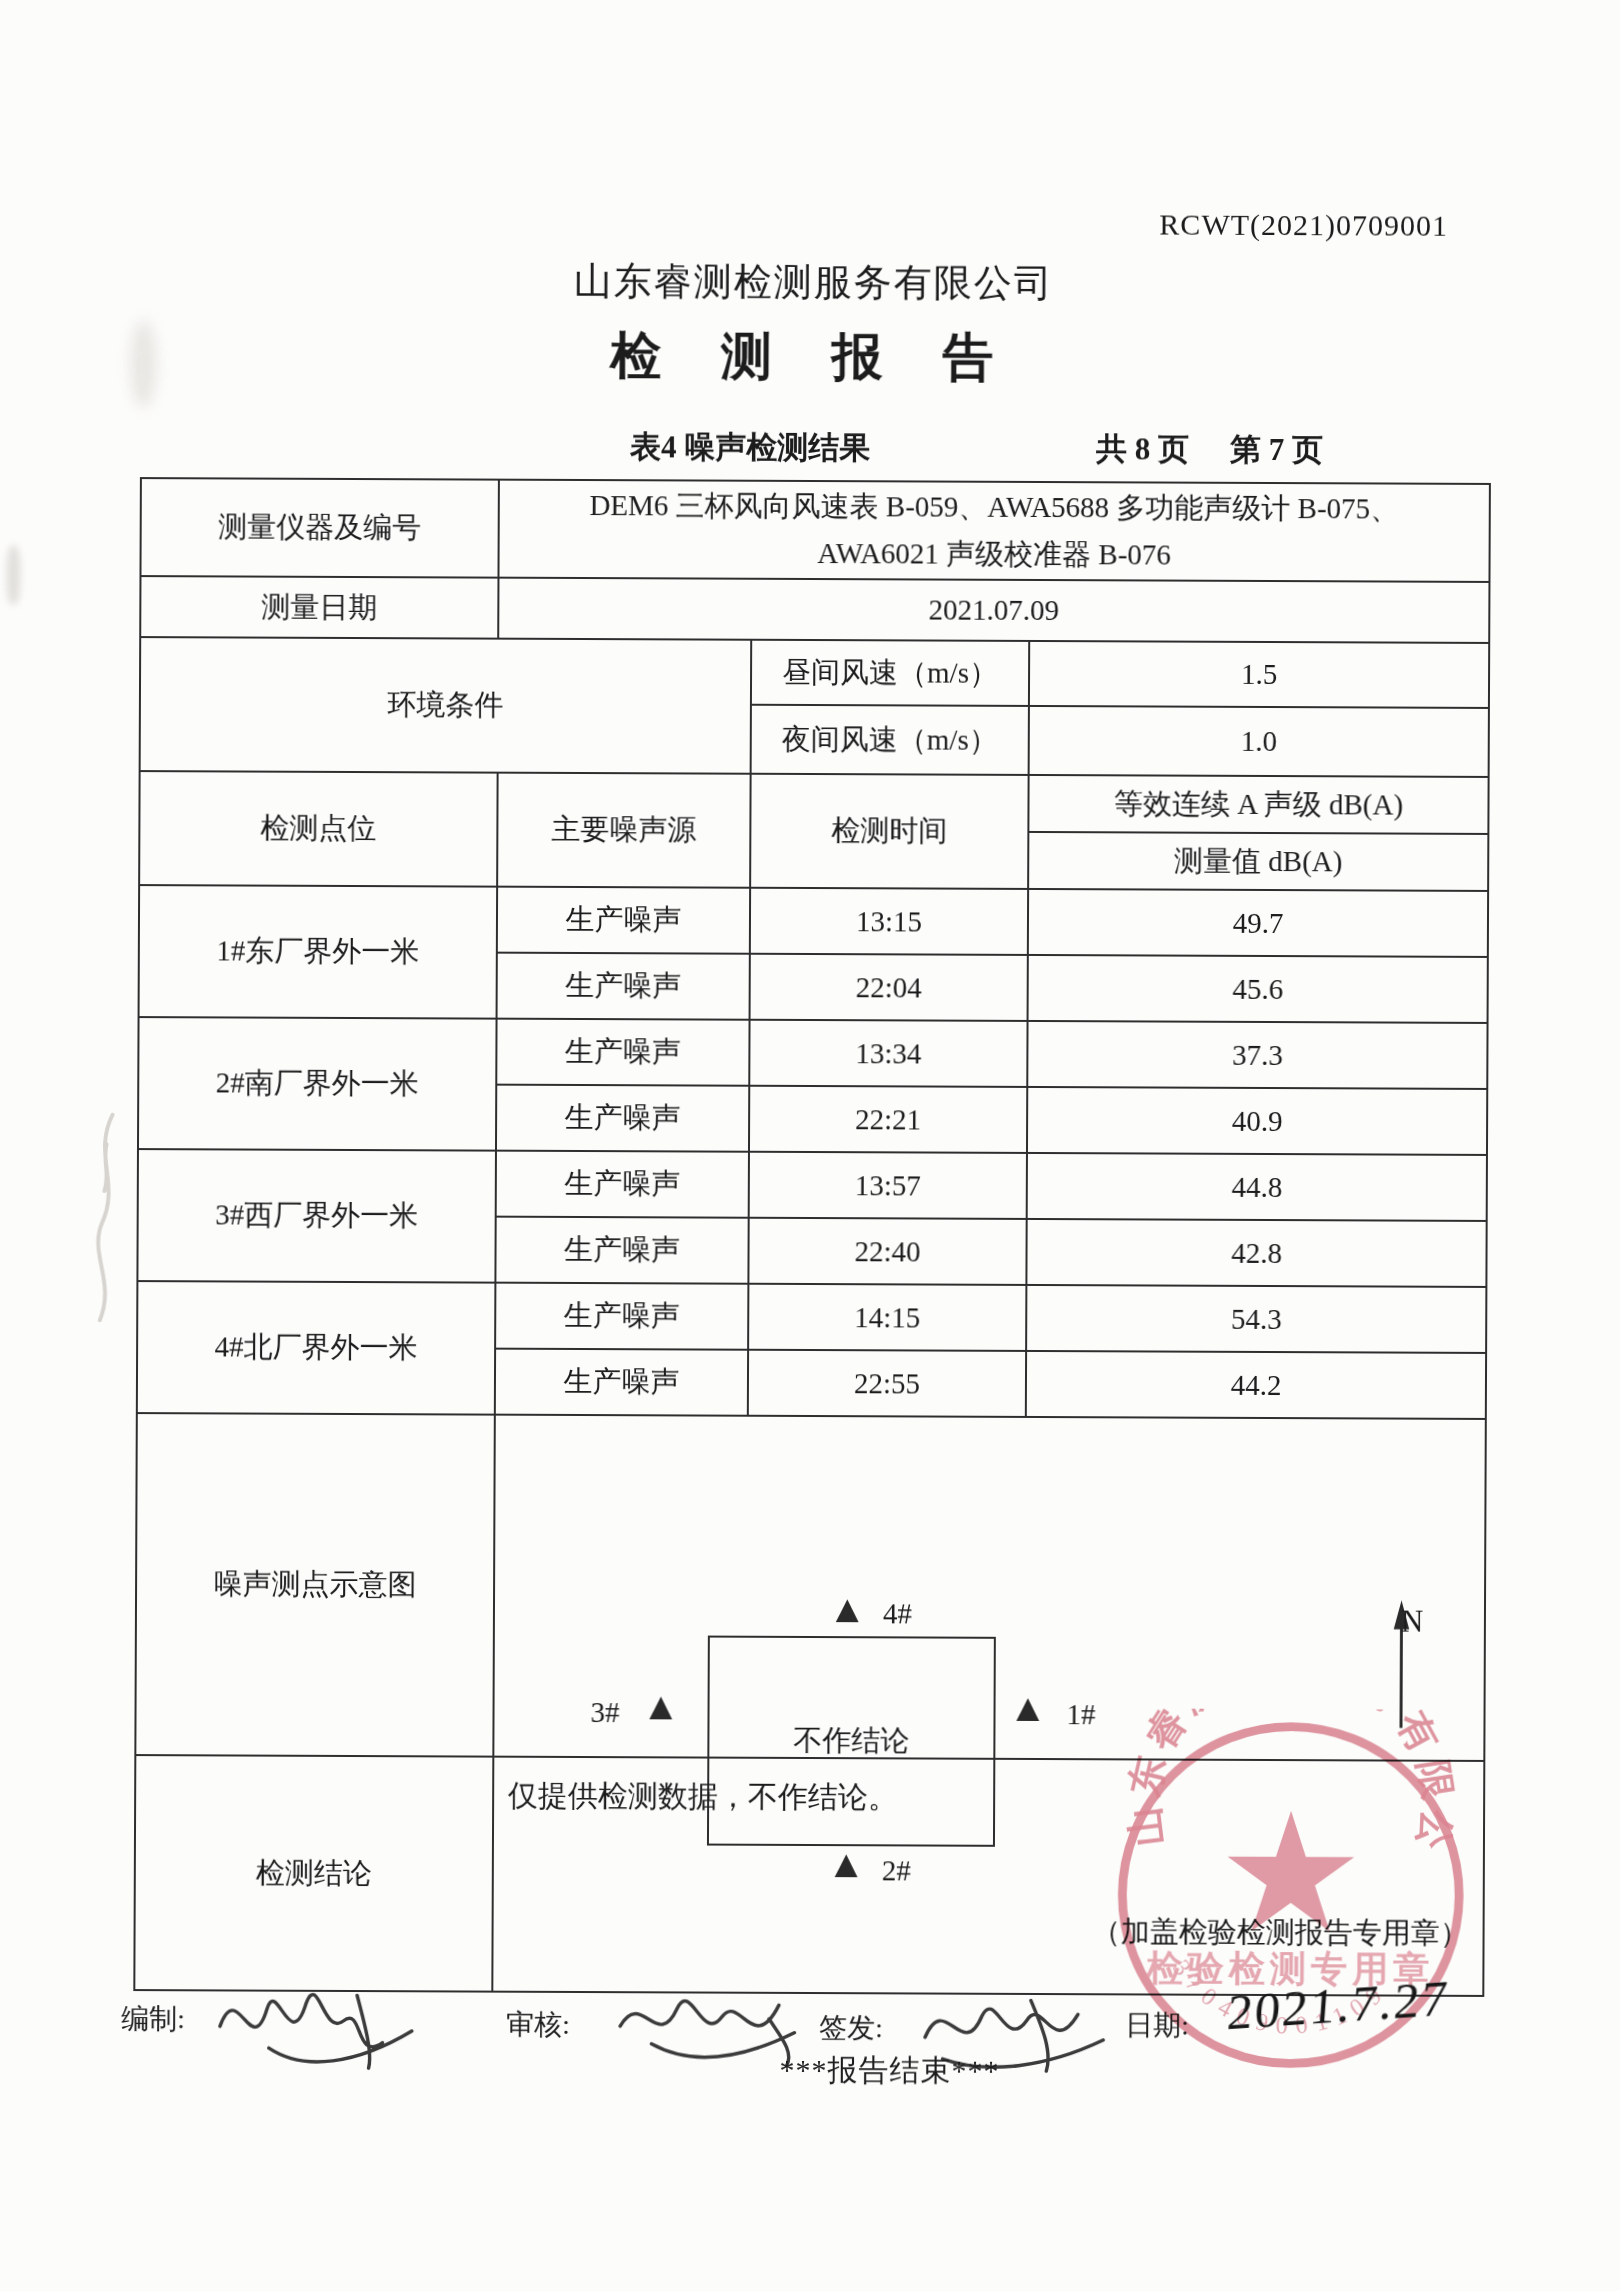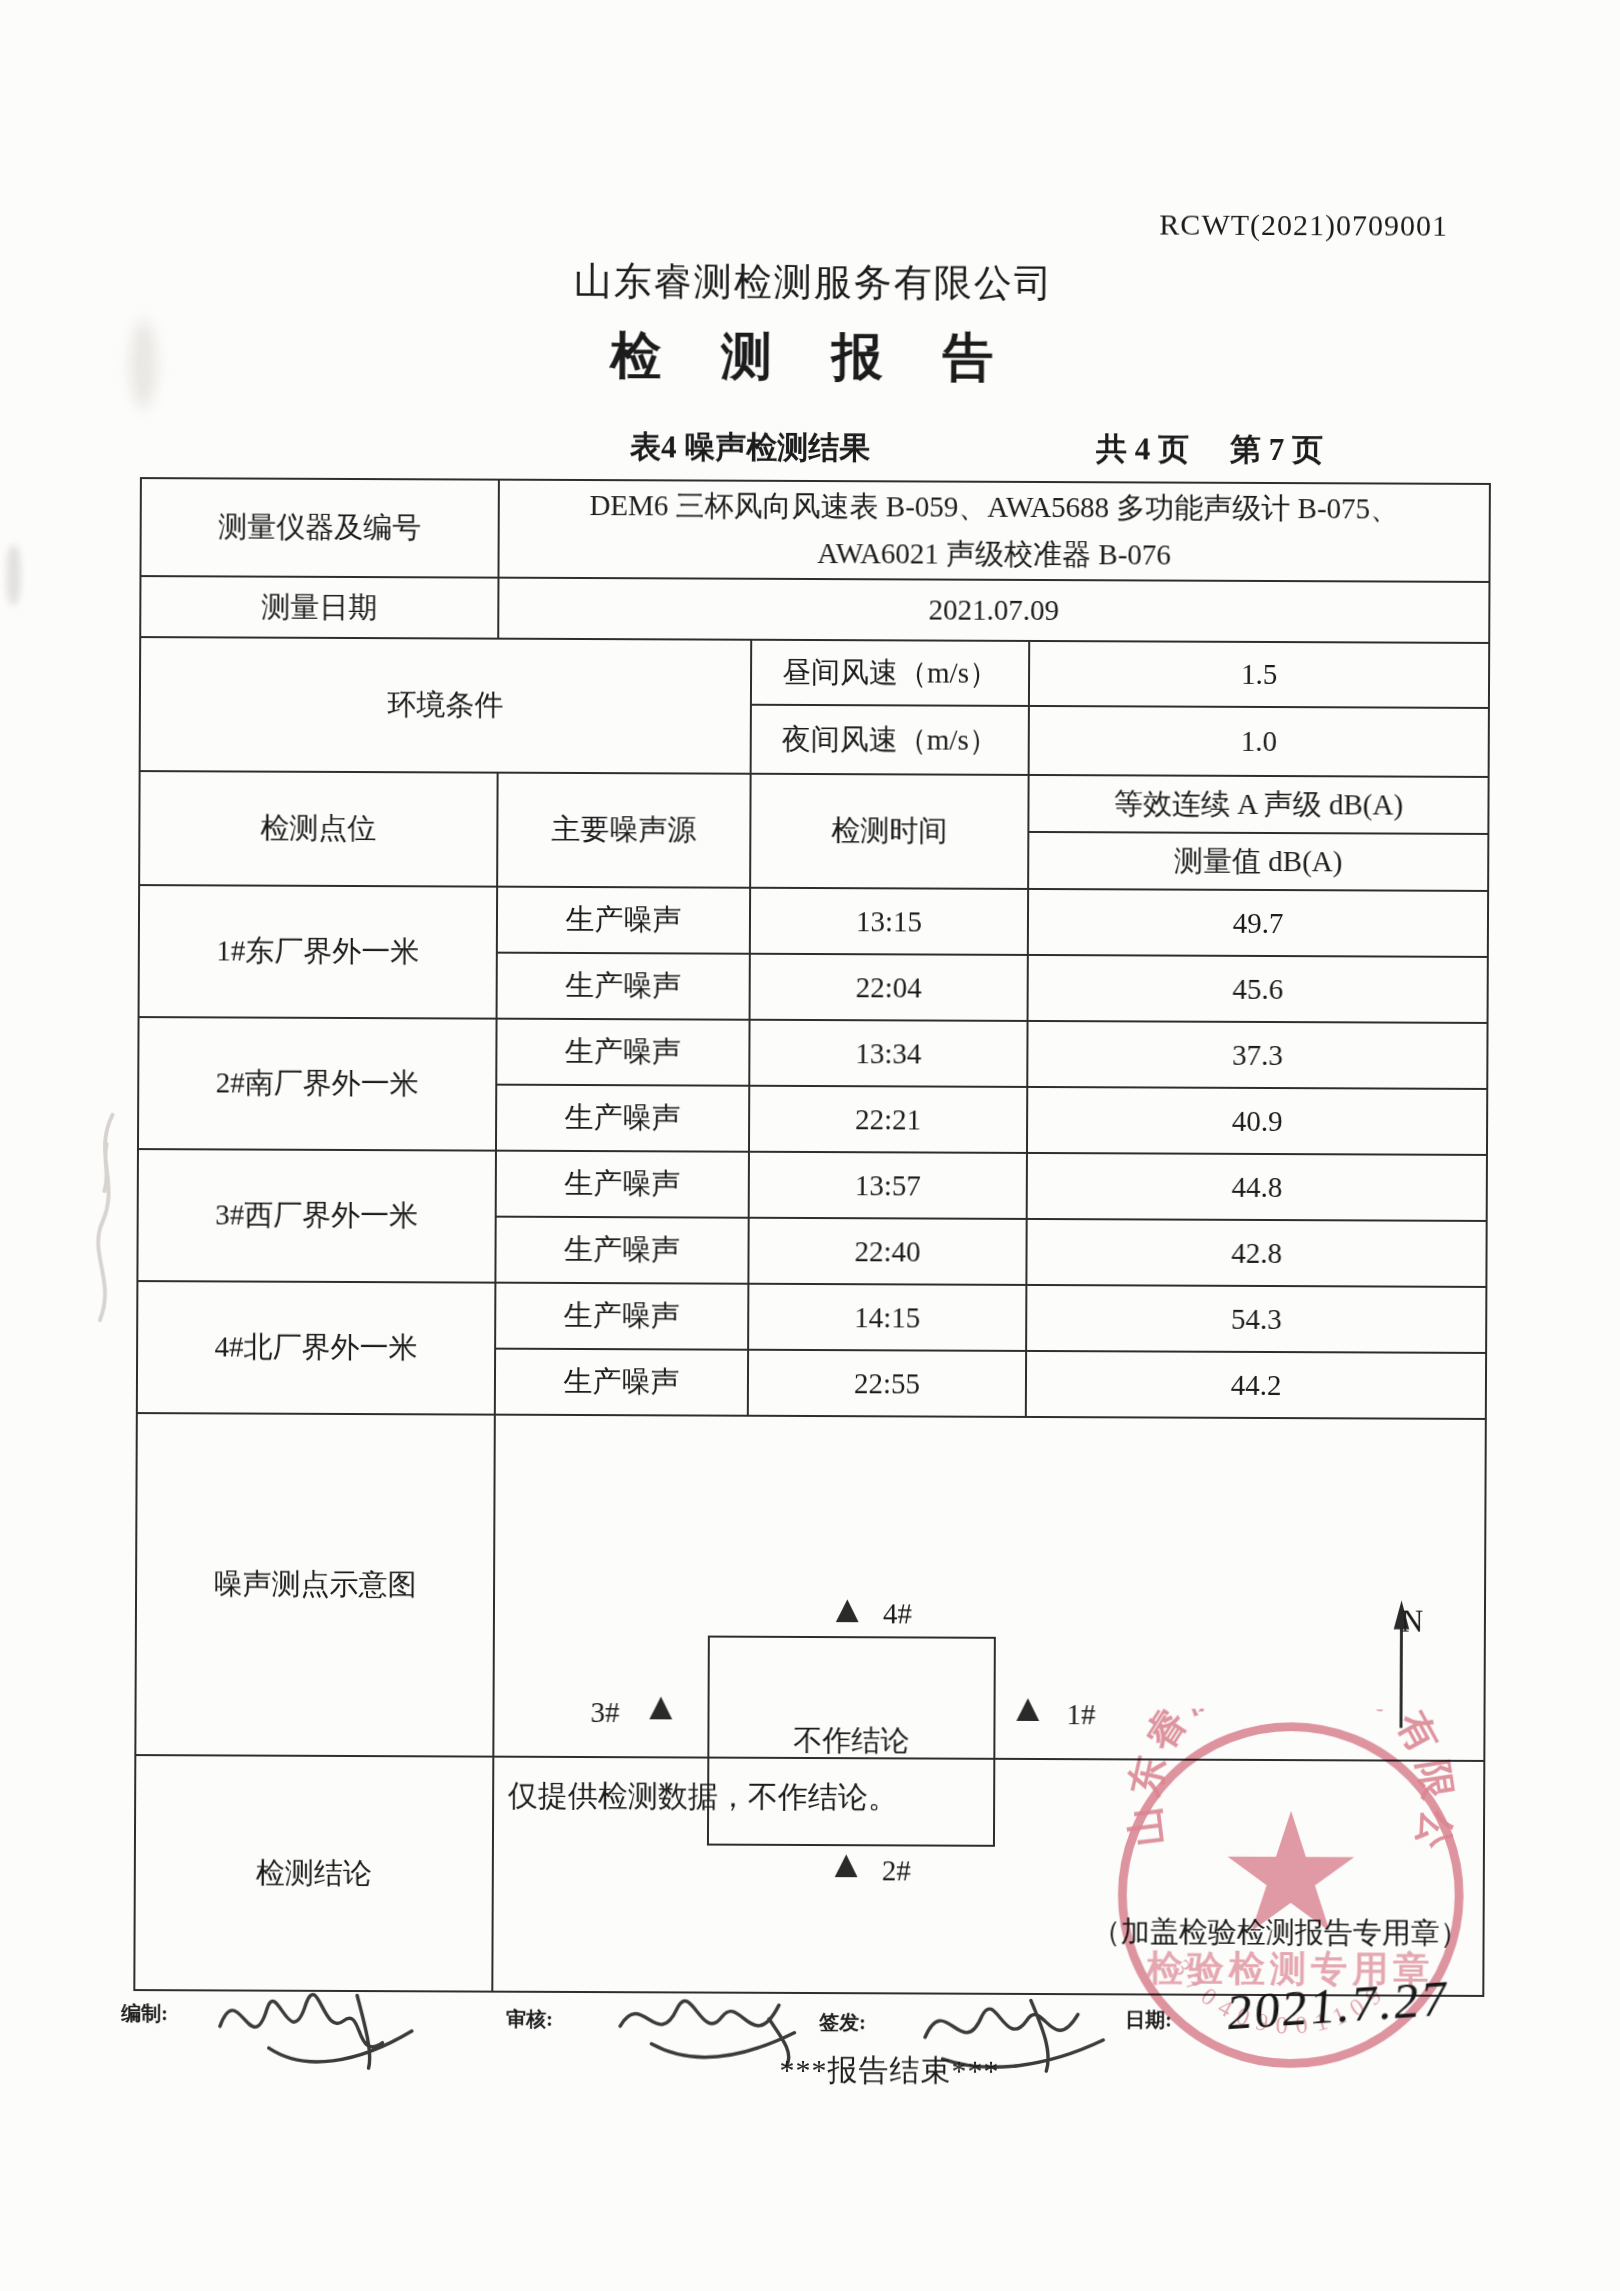--- a/index.html
+++ b/index.html
@@ -36,21 +36,21 @@
   .marker-label{position:absolute;font-size:29px;}
   .north{position:absolute;left:863px;top:9.8px;width:88px;height:132px;}
   .north-label{position:absolute;left:43px;top:3.9px;font-size:31px;}
 
   
   .conclusion-cell{position:relative;}
   .conclusion-text{position:absolute;left:13.7px;top:17.6px;font-size:30px;text-align:left;}
   .seal-note{position:absolute;right:13.7px;bottom:41px;font-size:29px;}
 
   
-  .flabel{position:absolute;font-size:20px;font-weight:700;}
+  .flabel{position:absolute;font-size:28px;font-weight:400;}
   .sig{position:absolute;}
   .hand-date{
     position:absolute;left:1231px;top:1974px;font-size:51px;font-weight:500;
     transform:rotate(-4deg) skewX(-8deg);letter-spacing:2px;z-index:7;color:#161616;
   }
   .end-text{position:absolute;top:2050px;left:167px;right:0;text-align:center;font-size:30px;letter-spacing:1px;}
 
   
   .stamp{position:absolute;left:1108px;top:1707px;width:372px;height:372px;z-index:5;mix-blend-mode:multiply;opacity:0.88;}
 
@@ -62,21 +62,21 @@
 </head>
 <body>
 
 <div class="sheet">
 
   <div class="report-number">RCWT(2021)0709001</div>
   <div class="company-name">山东睿测检测服务有限公司</div>
   <div class="report-title">检 测 报 告</div>
   <div class="caption">表4  噪声检测结果</div>
   <div class="pageinfo">
-    <span>共 4 页</span><span>第 7 页</span>
+    <span>共 8 页</span><span>第 7 页</span>
   </div>
 
   <table class="results">
     <colgroup>
         <col style="width:358px">
         <col style="width:253px">
         <col style="width:278px">
         <col style="width:460px">
       </colgroup>
     <tbody>

